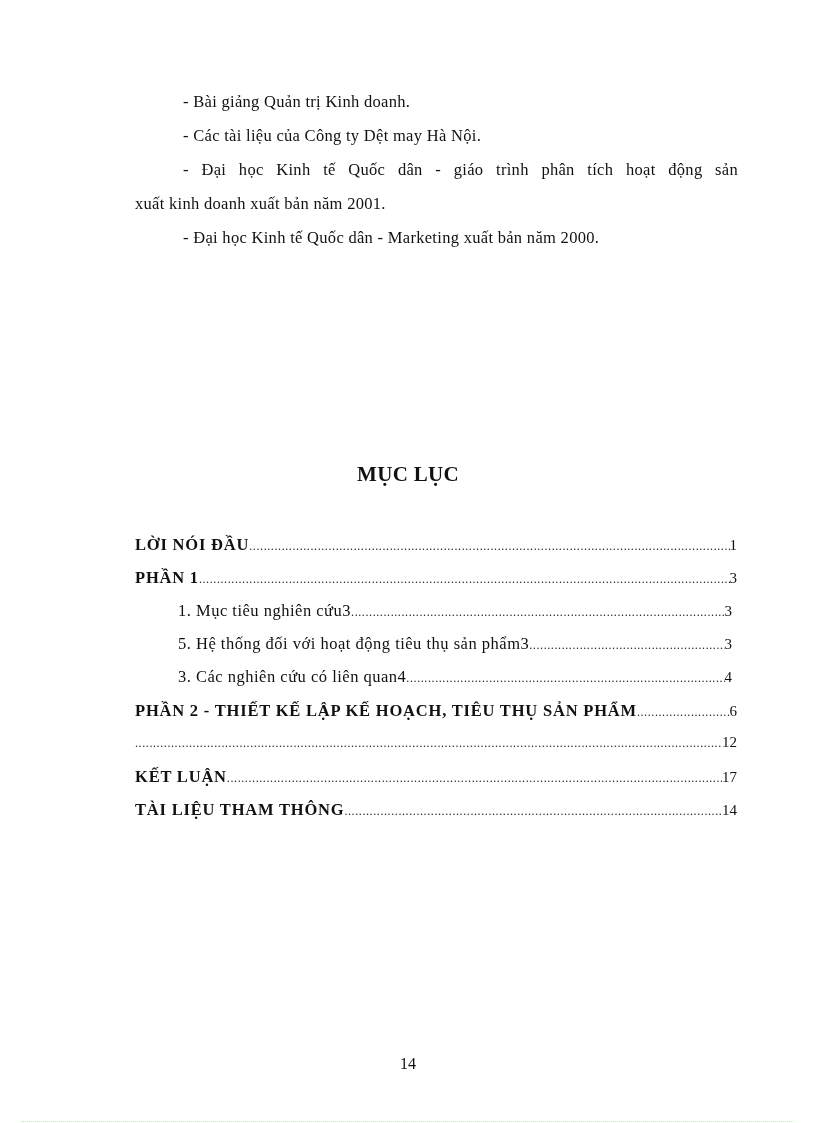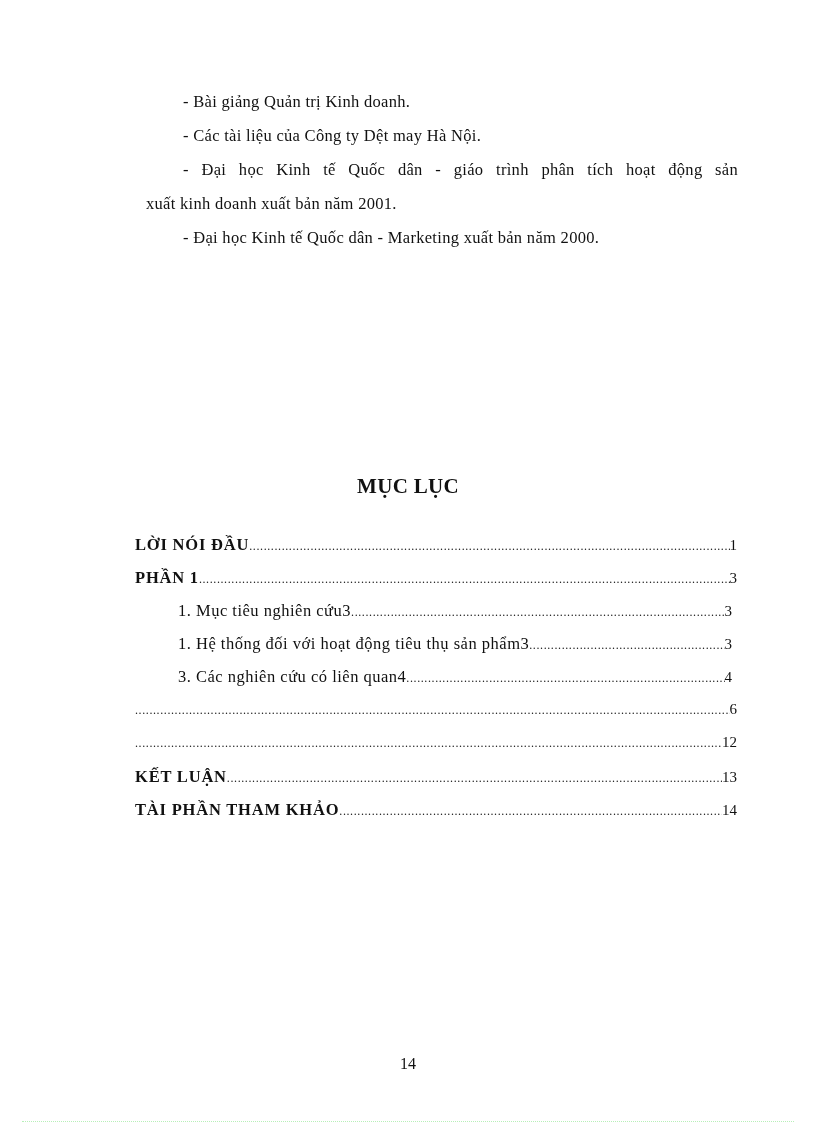--- a/index.html
+++ b/index.html
@@ -1,24 +1,24 @@
 <!DOCTYPE html>
 <html><head>
   <meta charset="utf-8">
   <style>
     html, body { margin: 0; padding: 0; background: #ffffff; }
     body { width: 816px; height: 1123px; position: relative; overflow: hidden;
       font-family: "Liberation Serif", "DejaVu Serif", serif; color: #111; }
     .refs { position: absolute; left: 135px; top: 92px; width: 603px; font-size: 16.5px; letter-spacing: 0.3px; }
     .ref-line { position: absolute; white-space: nowrap; }
     .indent { left: 48px; text-align: right; }
-    .noindent { left: 11px; text-align: right; }
+    .noindent { left: 0; text-align: right; }
     .justify { text-align: justify; text-align-last: justify; width: 555px; }
     .toc-title { position: absolute; left: 0; width: 816px; top: 462px; text-align: center;
-      font-size: 21px; font-weight: bold; letter-spacing: 0.3px; margin-top: 12px; }
+      font-size: 21px; font-weight: bold; letter-spacing: 0.3px; }
     .toc { position: absolute; left: 135px; top: 535px; width: 602px; }
     .toc-row { position: absolute; display: flex; align-items: baseline; white-space: nowrap; overflow: hidden; }
     .toc-row.lvl1 { left: 0; width: 602px; font-weight: bold; font-size: 16.5px; letter-spacing: 0.8px; }
     .toc-row.lvl2 { left: 43px; width: 554px; font-size: 16.5px; letter-spacing: 0.5px; }
     .toc-label { flex: 0 0 auto; }
     .toc-dots { flex: 1 1 auto; overflow: hidden; font-weight: normal; font-size: 12px; letter-spacing: 0.6px; color: #222; }
     .toc-dots::before { content: "........................................................................................................................................................................................................................................"; }
     .toc-page { flex: 0 0 auto; font-weight: normal; font-size: 15px; letter-spacing: 0; }
     .page-num { position: absolute; left: 0; width: 816px; text-align: center; top: 1055px; font-size: 16px; }
     .bottom-rule { position: absolute; left: 22px; right: 22px; top: 1121px; border-top: 1px dotted #b8f0b8; }
@@ -46,43 +46,44 @@
     <span class="toc-label">PHẦN 1 </span>
     <span class="toc-dots"></span>
     <span class="toc-page">3</span>
   </div>
   <div class="toc-row lvl2" style="top:66px">
     <span class="toc-label">1. Mục tiêu nghiên cứu3 </span>
     <span class="toc-dots"></span>
     <span class="toc-page">3</span>
   </div>
   <div class="toc-row lvl2" style="top:99px">
-    <span class="toc-label">1. Hệ thống đối với hoạt động tiêu thụ sản phẩm3 </span>
+    <span class="toc-label">5. Hệ thống đối với hoạt động tiêu thụ sản phẩm3 </span>
     <span class="toc-dots"></span>
     <span class="toc-page">3</span>
   </div>
   <div class="toc-row lvl2" style="top:132px">
     <span class="toc-label">3. Các nghiên cứu có liên quan4 </span>
     <span class="toc-dots"></span>
     <span class="toc-page">4</span>
   </div>
   <div class="toc-row lvl1" style="top:166px">
+    <span class="toc-label">PHẦN 2 - THIẾT KẾ LẬP KẾ HOẠCH, TIÊU THỤ SẢN PHẨM </span>
     <span class="toc-dots"></span>
     <span class="toc-page">6</span>
   </div>
   <div class="toc-row lvl1" style="top:199px">
     <span class="toc-dots"></span>
     <span class="toc-page">12</span>
   </div>
   <div class="toc-row lvl1" style="top:232px">
     <span class="toc-label">KẾT LUẬN</span>
     <span class="toc-dots"></span>
-    <span class="toc-page">13</span>
+    <span class="toc-page">17</span>
   </div>
   <div class="toc-row lvl1" style="top:265px">
-    <span class="toc-label">TÀI PHẦN THAM KHẢO </span>
+    <span class="toc-label">TÀI LIỆU THAM THÔNG </span>
     <span class="toc-dots"></span>
     <span class="toc-page">14</span>
   </div>
 </div>
 
 <div class="page-num">14</div>
 <div class="bottom-rule"></div>
 
 </body></html>

